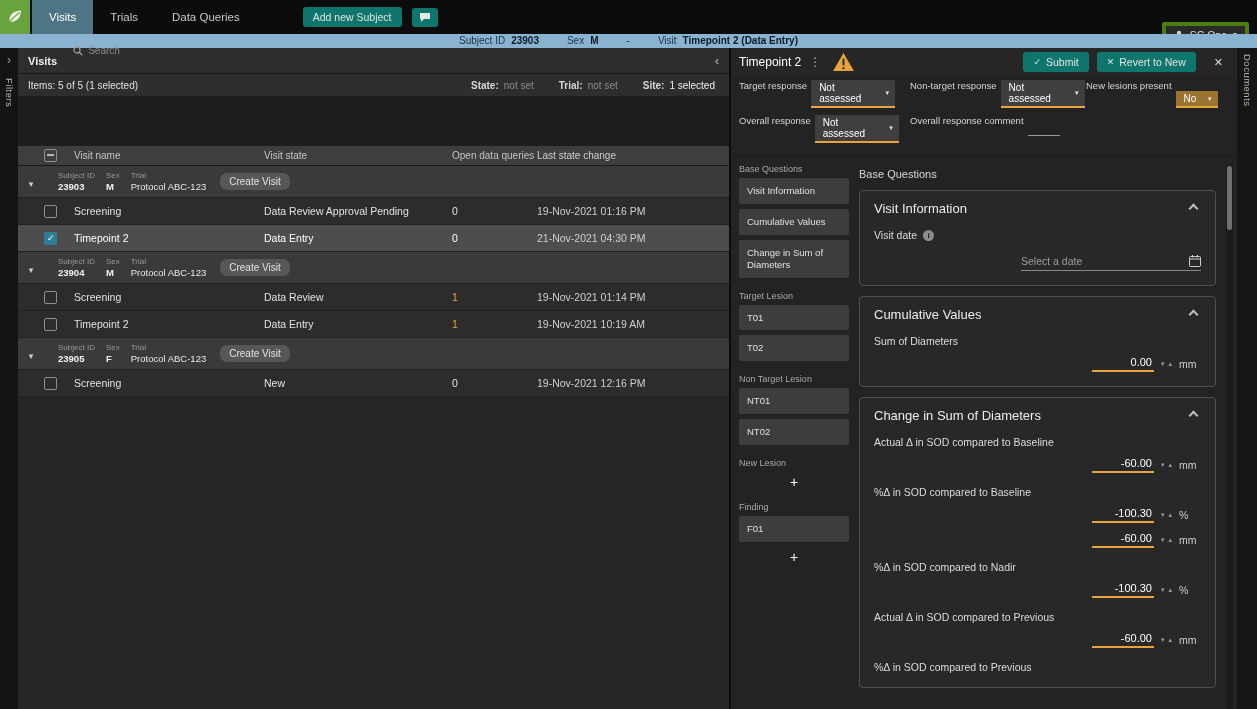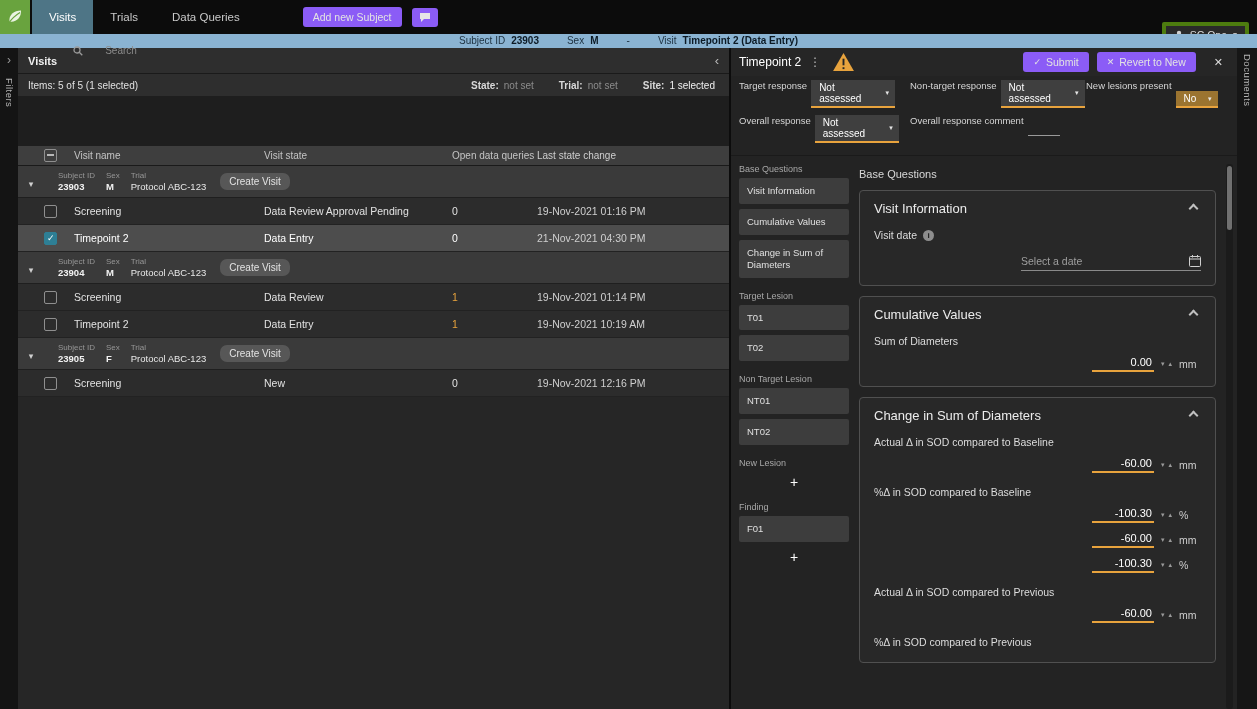--- a/index.html
+++ b/index.html
@@ -6,21 +6,21 @@
   html,body{background:#000;}
   body{font-family:"Liberation Sans","DejaVu Sans",sans-serif;}
   .screen{position:relative;width:1257px;height:709px;background:#1d1d1d;overflow:hidden;display:flex;flex-direction:column;}
 
   
   .topbar{height:34px;background:#0c0c0c;display:flex;align-items:center;flex:0 0 auto;}
   .logo{width:30px;height:34px;background:#69a33e;display:flex;align-items:center;justify-content:center;cursor:pointer;flex:0 0 auto;}
   .tabs{display:flex;height:100%;margin-left:2px;}
   .tab{padding:0 17px;display:flex;align-items:center;font-size:11.5px;color:#c9c9c9;cursor:pointer;}
   .tab.active{background:#4e7586;color:#fff;}
-  .btn-gray{background:#8b5cf6;border:none;color:#e3e3e3;font-size:10.5px;font-family:inherit;border-radius:3px;padding:4px 10px;display:inline-flex;align-items:center;gap:5px;cursor:pointer;white-space:nowrap;}
+  .btn-gray{background:#0f766e;border:none;color:#e3e3e3;font-size:10.5px;font-family:inherit;border-radius:3px;padding:4px 10px;display:inline-flex;align-items:center;gap:5px;cursor:pointer;white-space:nowrap;}
   .add-subject{margin-left:46px;}
   .icon-only{margin-left:10px;padding:4px 7px;}
   .flex-spacer{flex:1;}
   .user-chip{display:flex;align-items:center;gap:6px;background:#2a2a2a;border:4px solid #4d7c0f;border-radius:2px;color:#ddd;font-size:10.5px;padding:3px 8px;margin-right:8px;cursor:pointer;margin-top:35px;}
   .caret{font-size:8px;color:#bbb;}
 
   
   .subjectbar{height:14px;background:#8ab3d2;display:flex;align-items:center;justify-content:center;gap:6px;font-size:10px;color:#1d3140;flex:0 0 auto;line-height:1;}
   .sb-v{font-weight:bold;color:#0c1a25;}
   .sb-gap{display:inline-block;width:16px;}
@@ -29,21 +29,21 @@
   .main{flex:1;display:flex;min-height:0;}
   .strip{width:18px;background:#141414;display:flex;flex-direction:column;align-items:center;padding-top:6px;gap:12px;flex:0 0 auto;}
   .strip.right{width:20px;background:#161616;}
   .strip-arrow{color:#9a9a9a;font-size:12px;cursor:pointer;line-height:1;}
   .vtext{writing-mode:vertical-rl;font-size:9.5px;color:#b5b5b5;letter-spacing:.5px;cursor:pointer;}
 
   
   .visits-panel{width:713px;background:#262626;display:flex;flex-direction:column;border-right:2px solid #0c0c0c;flex:0 0 auto;}
   .vp-header{height:26px;background:#2e2e2e;display:flex;align-items:center;padding:0 10px;gap:16px;border-bottom:1px solid #1a1a1a;flex:0 0 auto;}
   .vp-title{font-size:11px;color:#f0f0f0;font-weight:bold;}
-  .searchbox{display:flex;align-items:center;gap:22px;border-bottom:1px solid #6e6e6e;padding-bottom:19px;}
+  .searchbox{display:flex;align-items:center;gap:5px;border-bottom:1px solid #6e6e6e;padding-bottom:19px;}
   .searchbox input{background:transparent;border:none;outline:none;color:#ddd;font-size:10px;width:110px;font-family:inherit;}
   .searchbox input::placeholder{color:#8b8b8b;}
   .collapse{margin-left:auto;color:#bbb;font-size:13px;cursor:pointer;line-height:1;}
   .vp-meta{height:22px;display:flex;align-items:center;padding:0 10px;font-size:10px;color:#e0e0e0;background:#2e2e2e;flex:0 0 auto;}
   .meta-right{margin-left:auto;display:flex;align-items:center;gap:5px;}
   .ml{color:#d8d8d8;font-weight:bold;}
   .mv{color:#8c8c8c;margin-right:20px;}
   .mv.sel{color:#f0f0f0;margin-right:4px;}
   .vp-gap{height:50px;background:#1e1e1e;flex:0 0 auto;}
   .row{display:flex;align-items:center;font-size:10.5px;flex:0 0 auto;}
@@ -467,20 +467,23 @@
 
             <div class="num-row">
               <span class="num">-60.00</span>
               <span class="spin">
                   <span>▾</span>
                   <span>▴</span>
                 </span>
               <span class="unit">mm</span>
             </div>
 
+            <div class="field-label">
+                <span>%Δ in SOD compared to Nadir</span>
+              </div>
             <div class="num-row">
               <span class="num">-100.30</span>
               <span class="spin">
                   <span>▾</span>
                   <span>▴</span>
                 </span>
               <span class="unit">%</span>
             </div>
 
             <div class="field-label">

